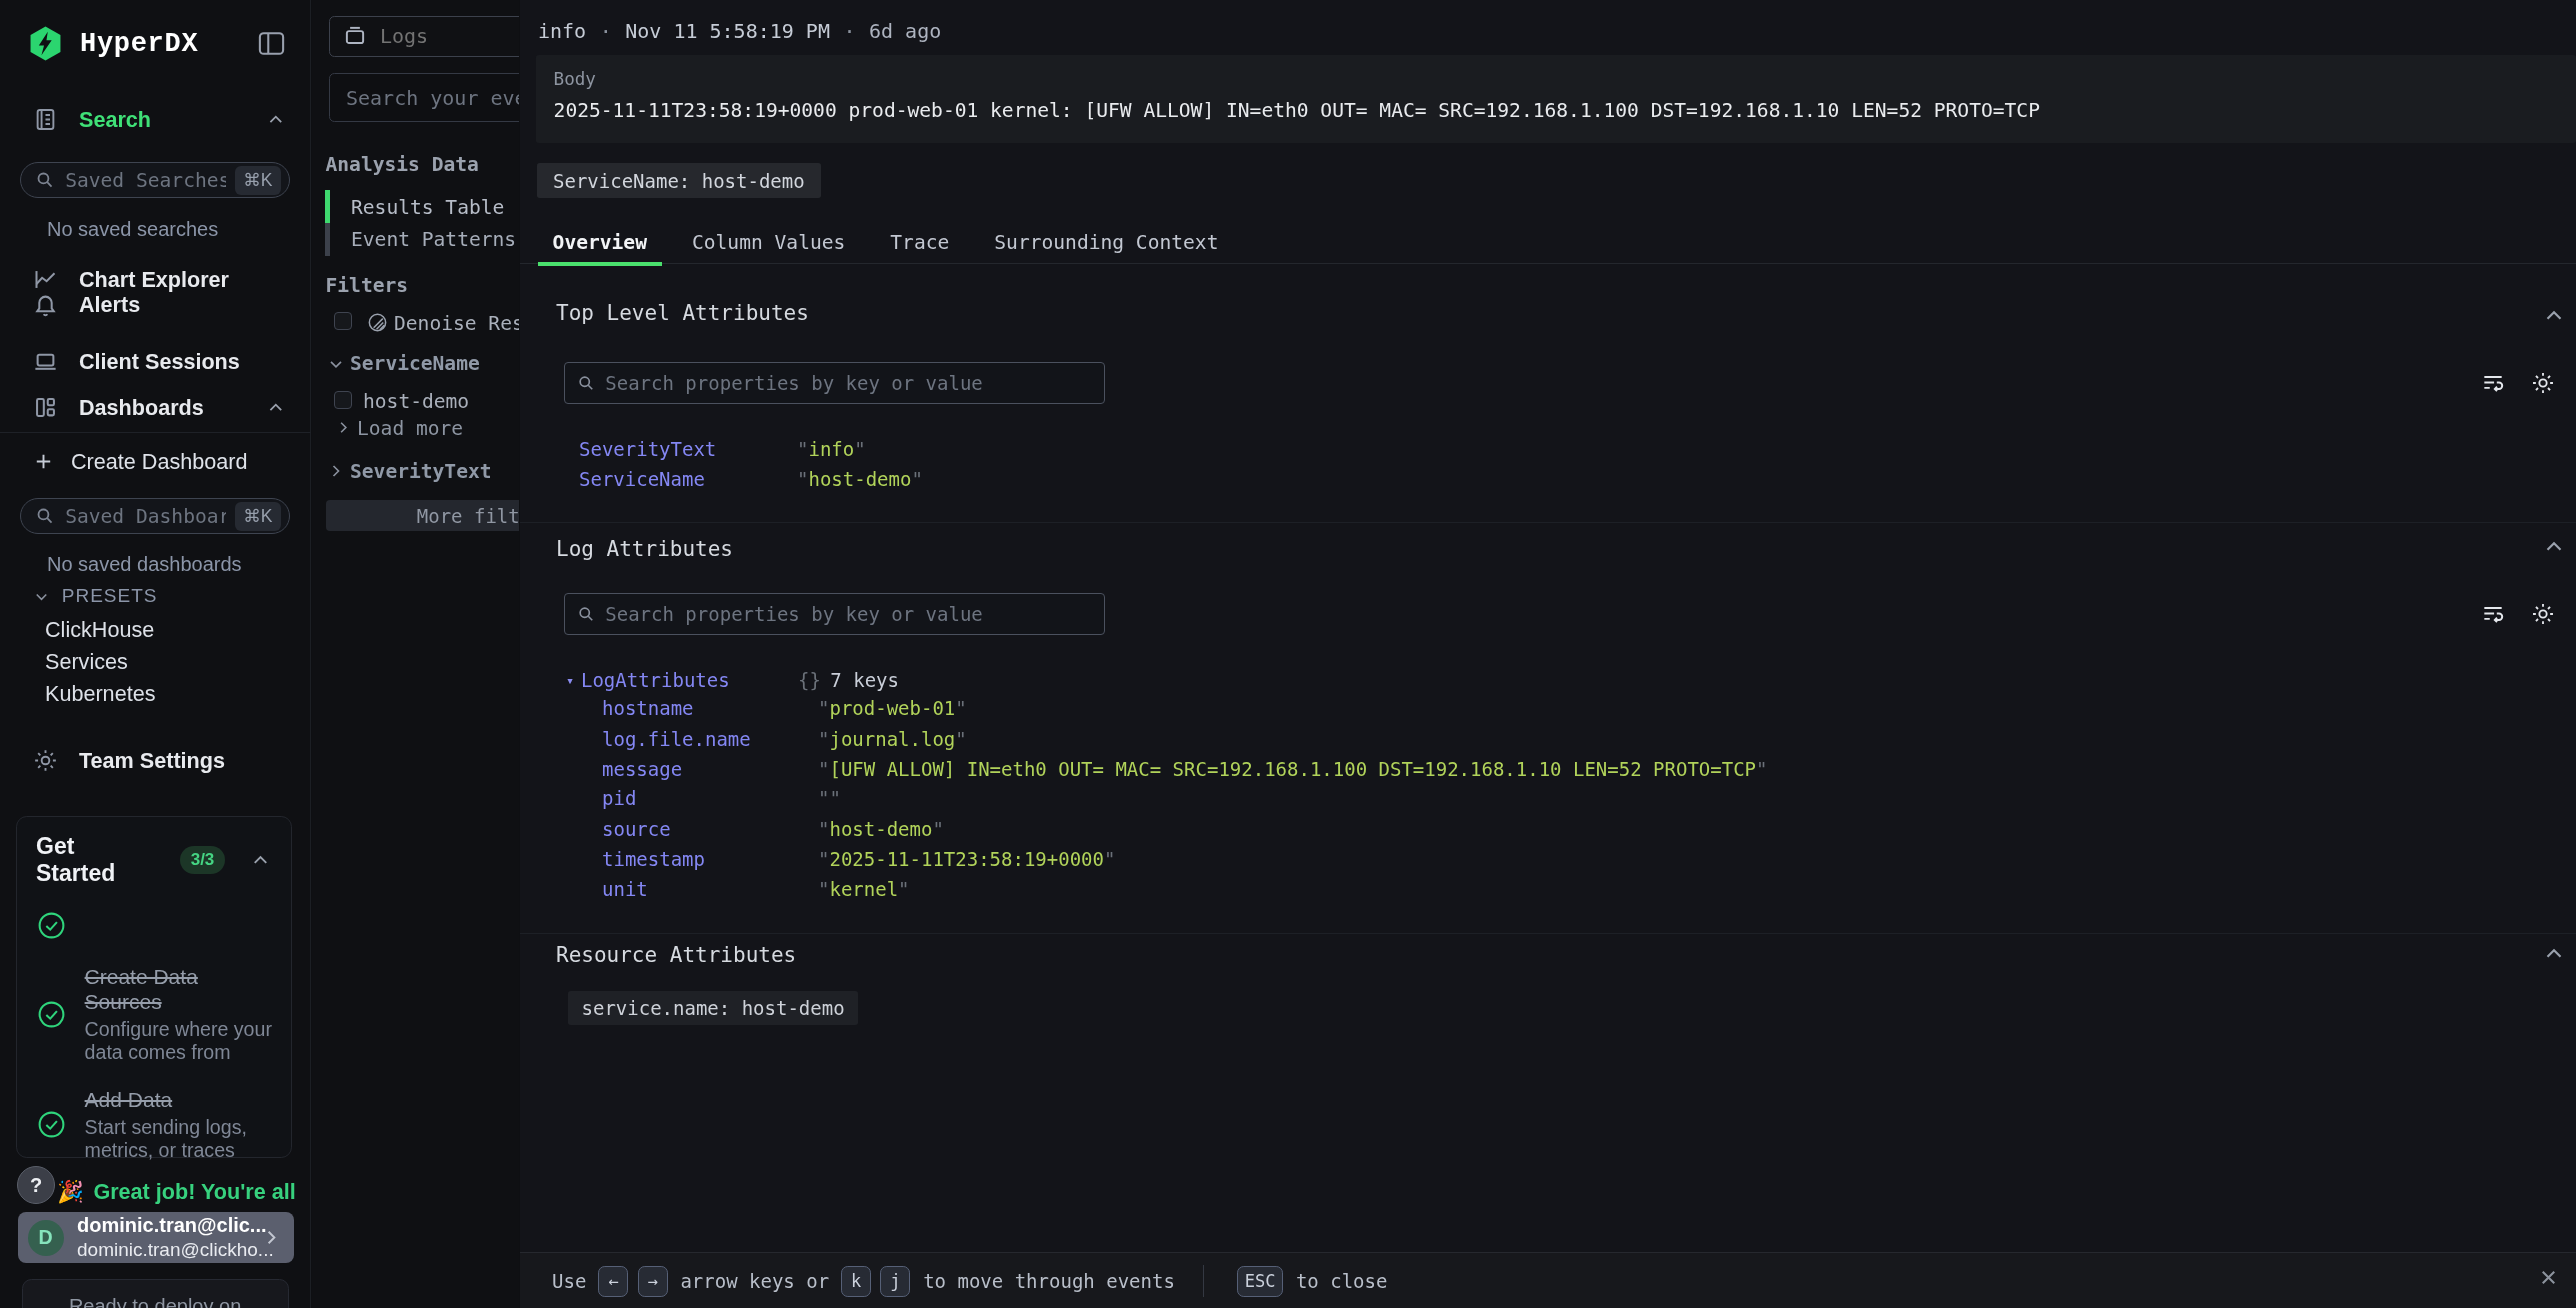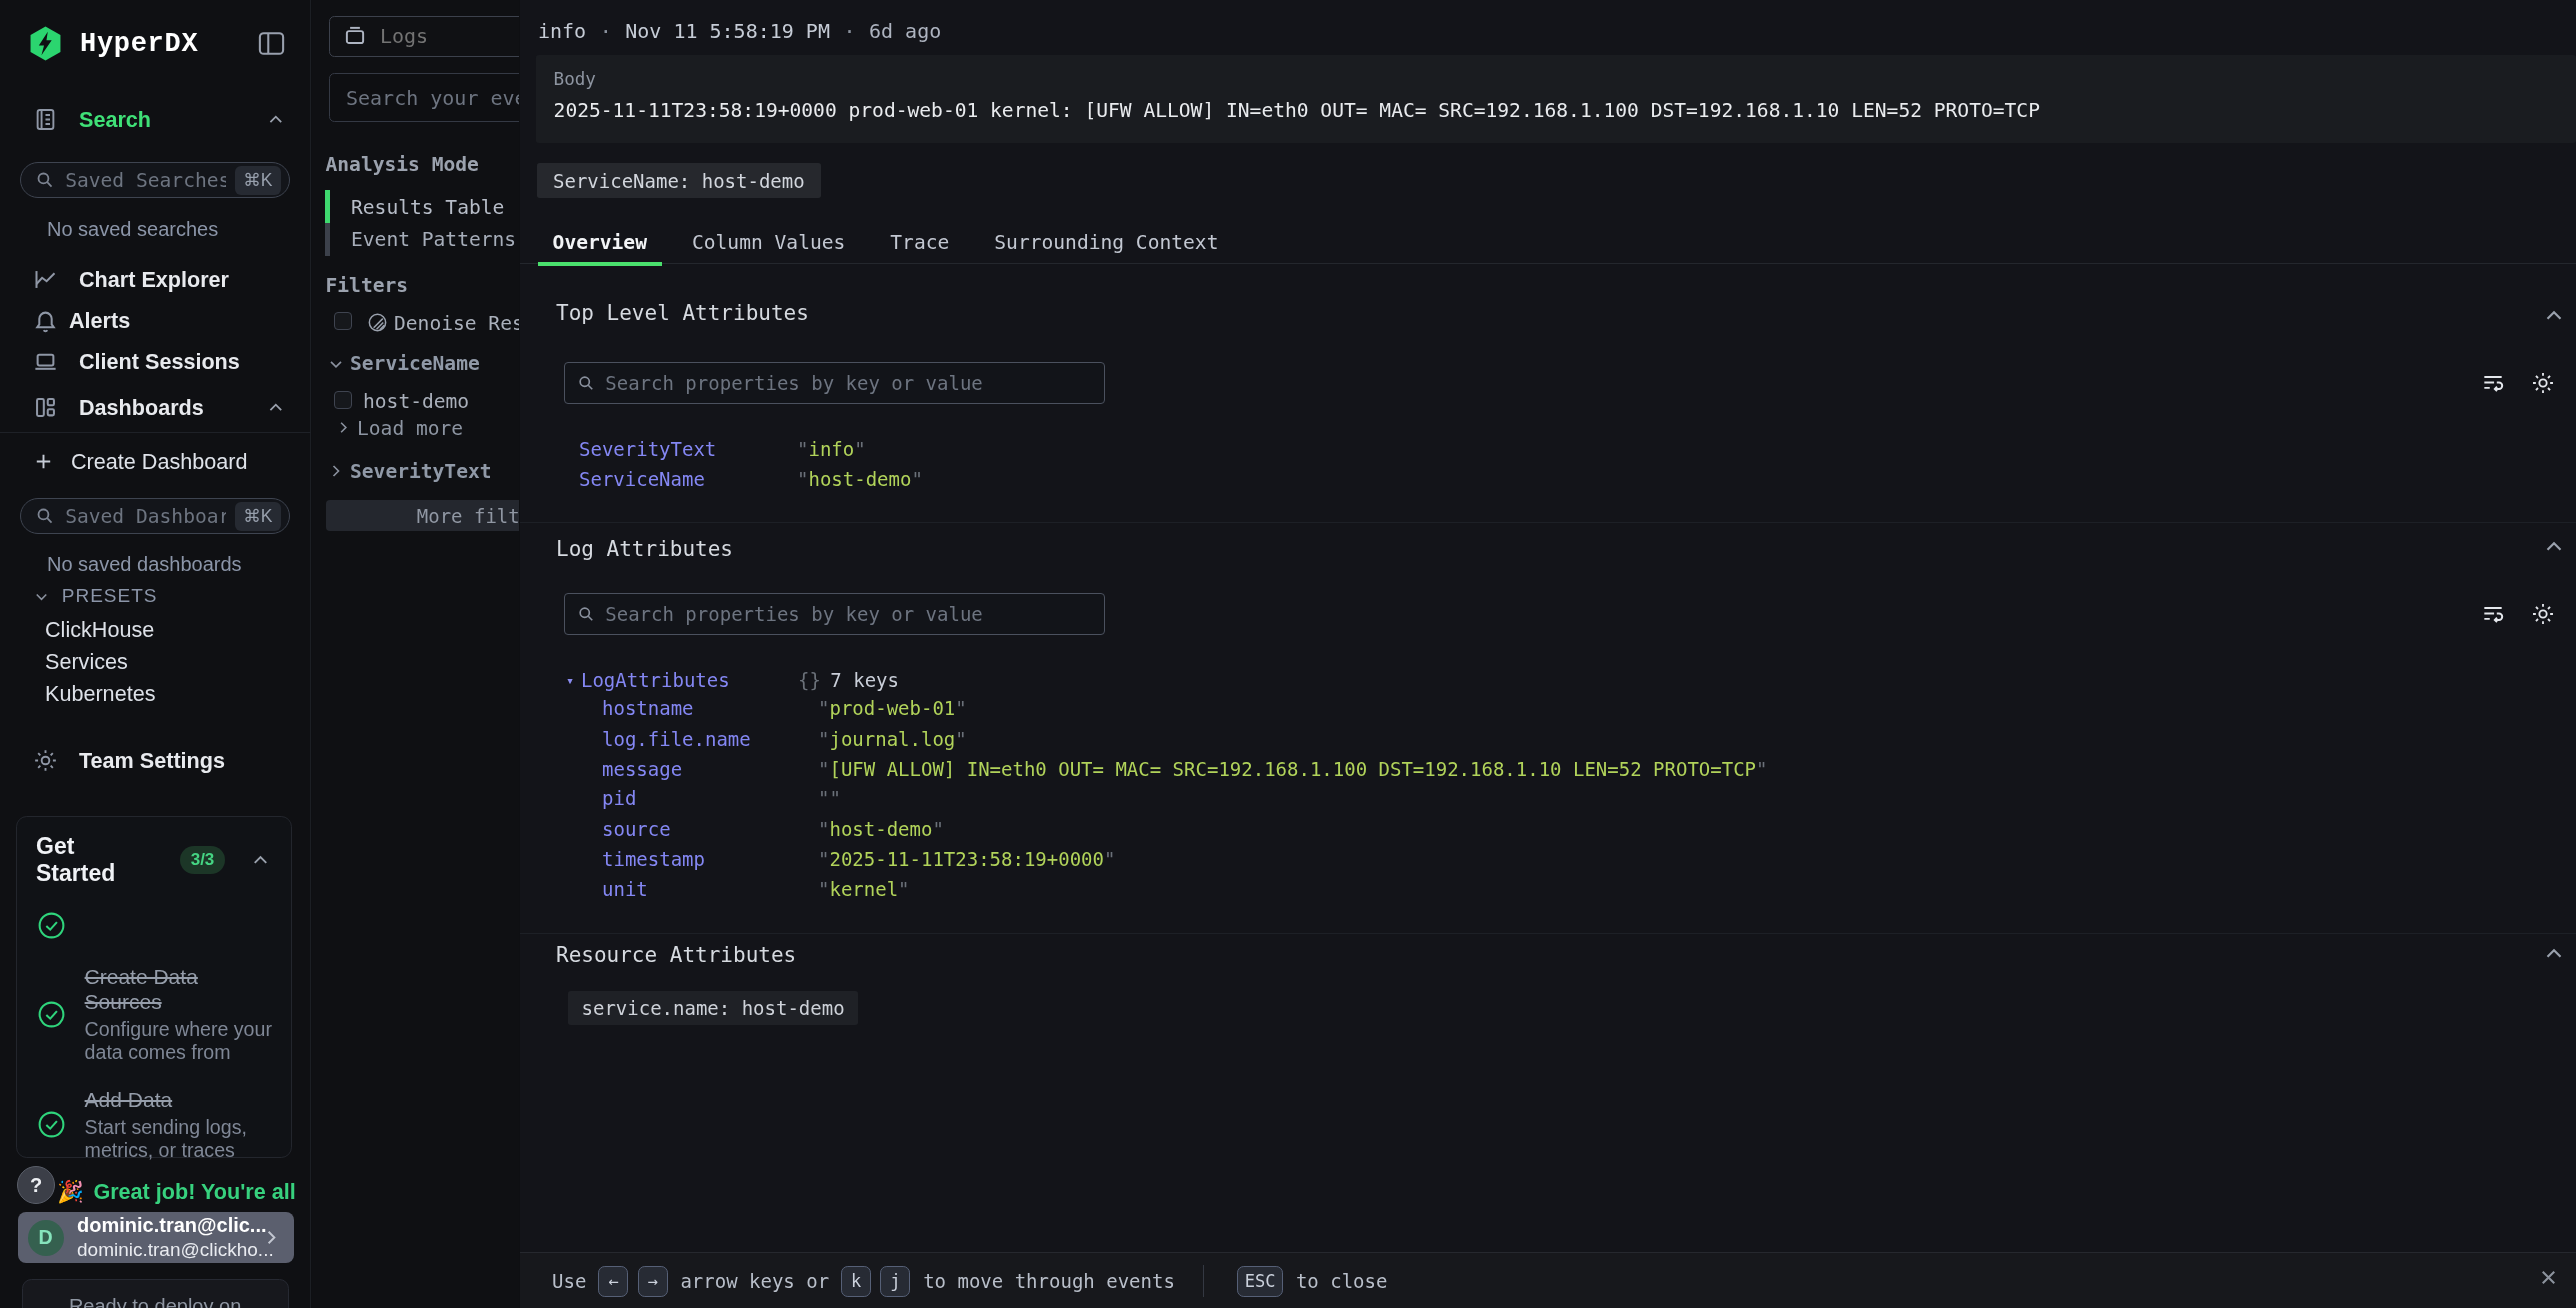--- a/index.html
+++ b/index.html
@@ -157,21 +157,21 @@
 
   <div class="nav-item" style="top:252px;align-items:flex-end;">
     <span class="nico">
       <svg width="27" height="27" viewBox="0 0 24 24" fill="none" stroke="currentColor" stroke-width="1.8">
           <path d="M4 4.5v15"></path>
           <polyline points="4,16 9,10.5 13,13.5 20,6.5"></polyline>
         </svg>
     </span>
     <span>Chart Explorer</span>
   </div>
-  <div class="nav-item" style="top:300px;gap:10px;">
+  <div class="nav-item" style="top:284px;">
     <span class="nico">
       <svg width="27" height="27" viewBox="0 0 24 24" fill="none" stroke="currentColor" stroke-width="1.8">
           <path d="M6.5 15.5v-5a5.5 5.5 0 0 1 11 0v5l1.8 2.5H4.7z"></path>
           <path d="M10.5 20.5a1.6 1.6 0 0 0 3 0"></path>
         </svg>
     </span>
     <span>Alerts</span>
   </div>
   <div class="nav-item" style="top:341px;">
     <span class="nico">
@@ -320,21 +320,21 @@
           <path d="M7.5 4.5h9"></path>
         </svg>
     </span>
     <span class="lbl">Logs</span>
   </div>
 
   <div class="event-search">
     <input placeholder="Search your event" style="">
   </div>
 
-  <div class="m-label" style="top:153px;">Analysis Mode</div>
+  <div class="m-label" style="top:153px;">Analysis Data</div>
   <div class="mode-rail">
       <div class="seg"></div>
     </div>
   <div class="mode-item" style="top:196px;color:#b7bdc8;">Results Table</div>
   <div class="mode-item" style="top:228px;color:#a6adb9;">Event Patterns</div>
 
   <div class="m-label" style="top:274px;">Filters</div>
 
   <span class="chk" style="left:22px;top:312px;"></span>
   <span class="abs" style="left:54px;top:311px;color:#9aa1ad;">

